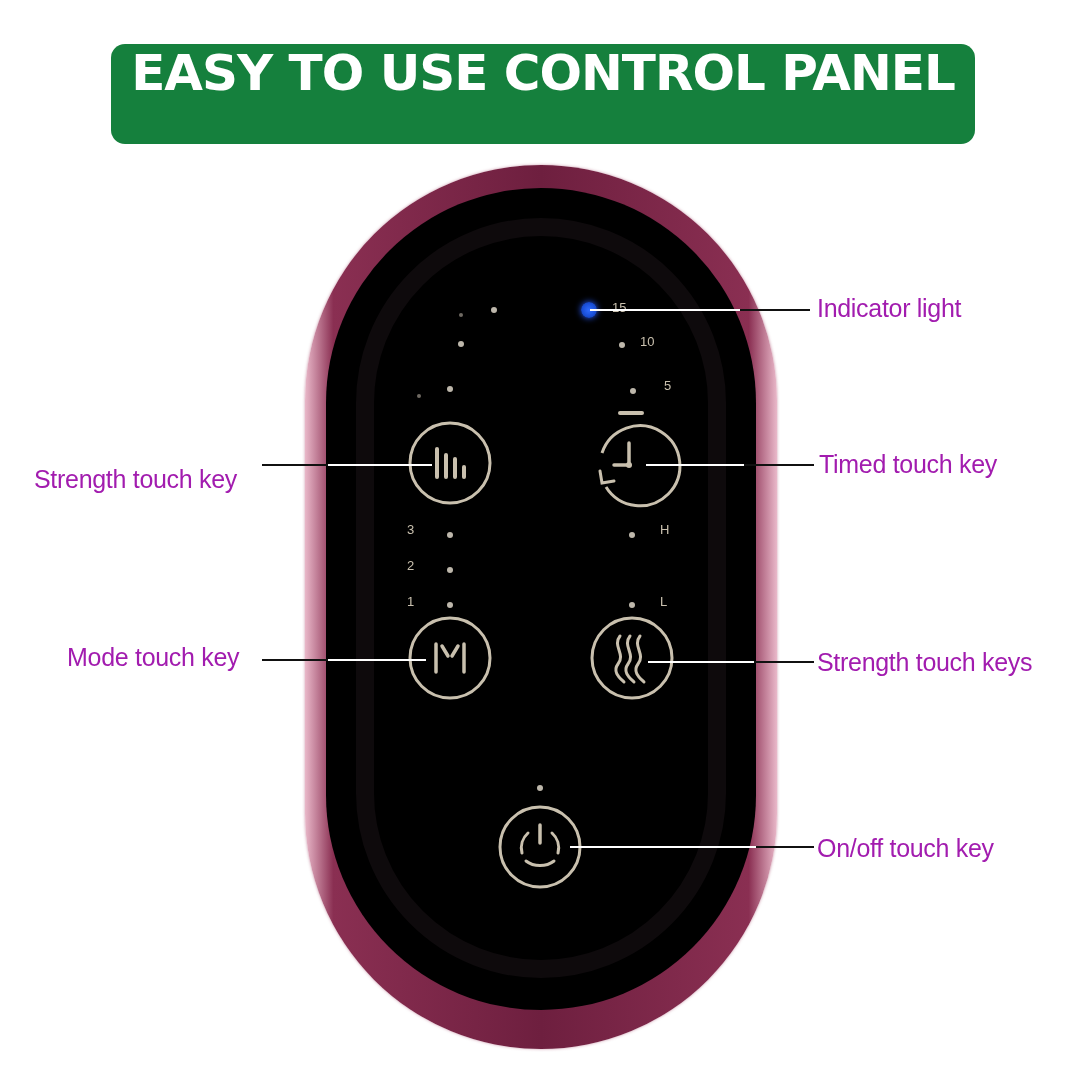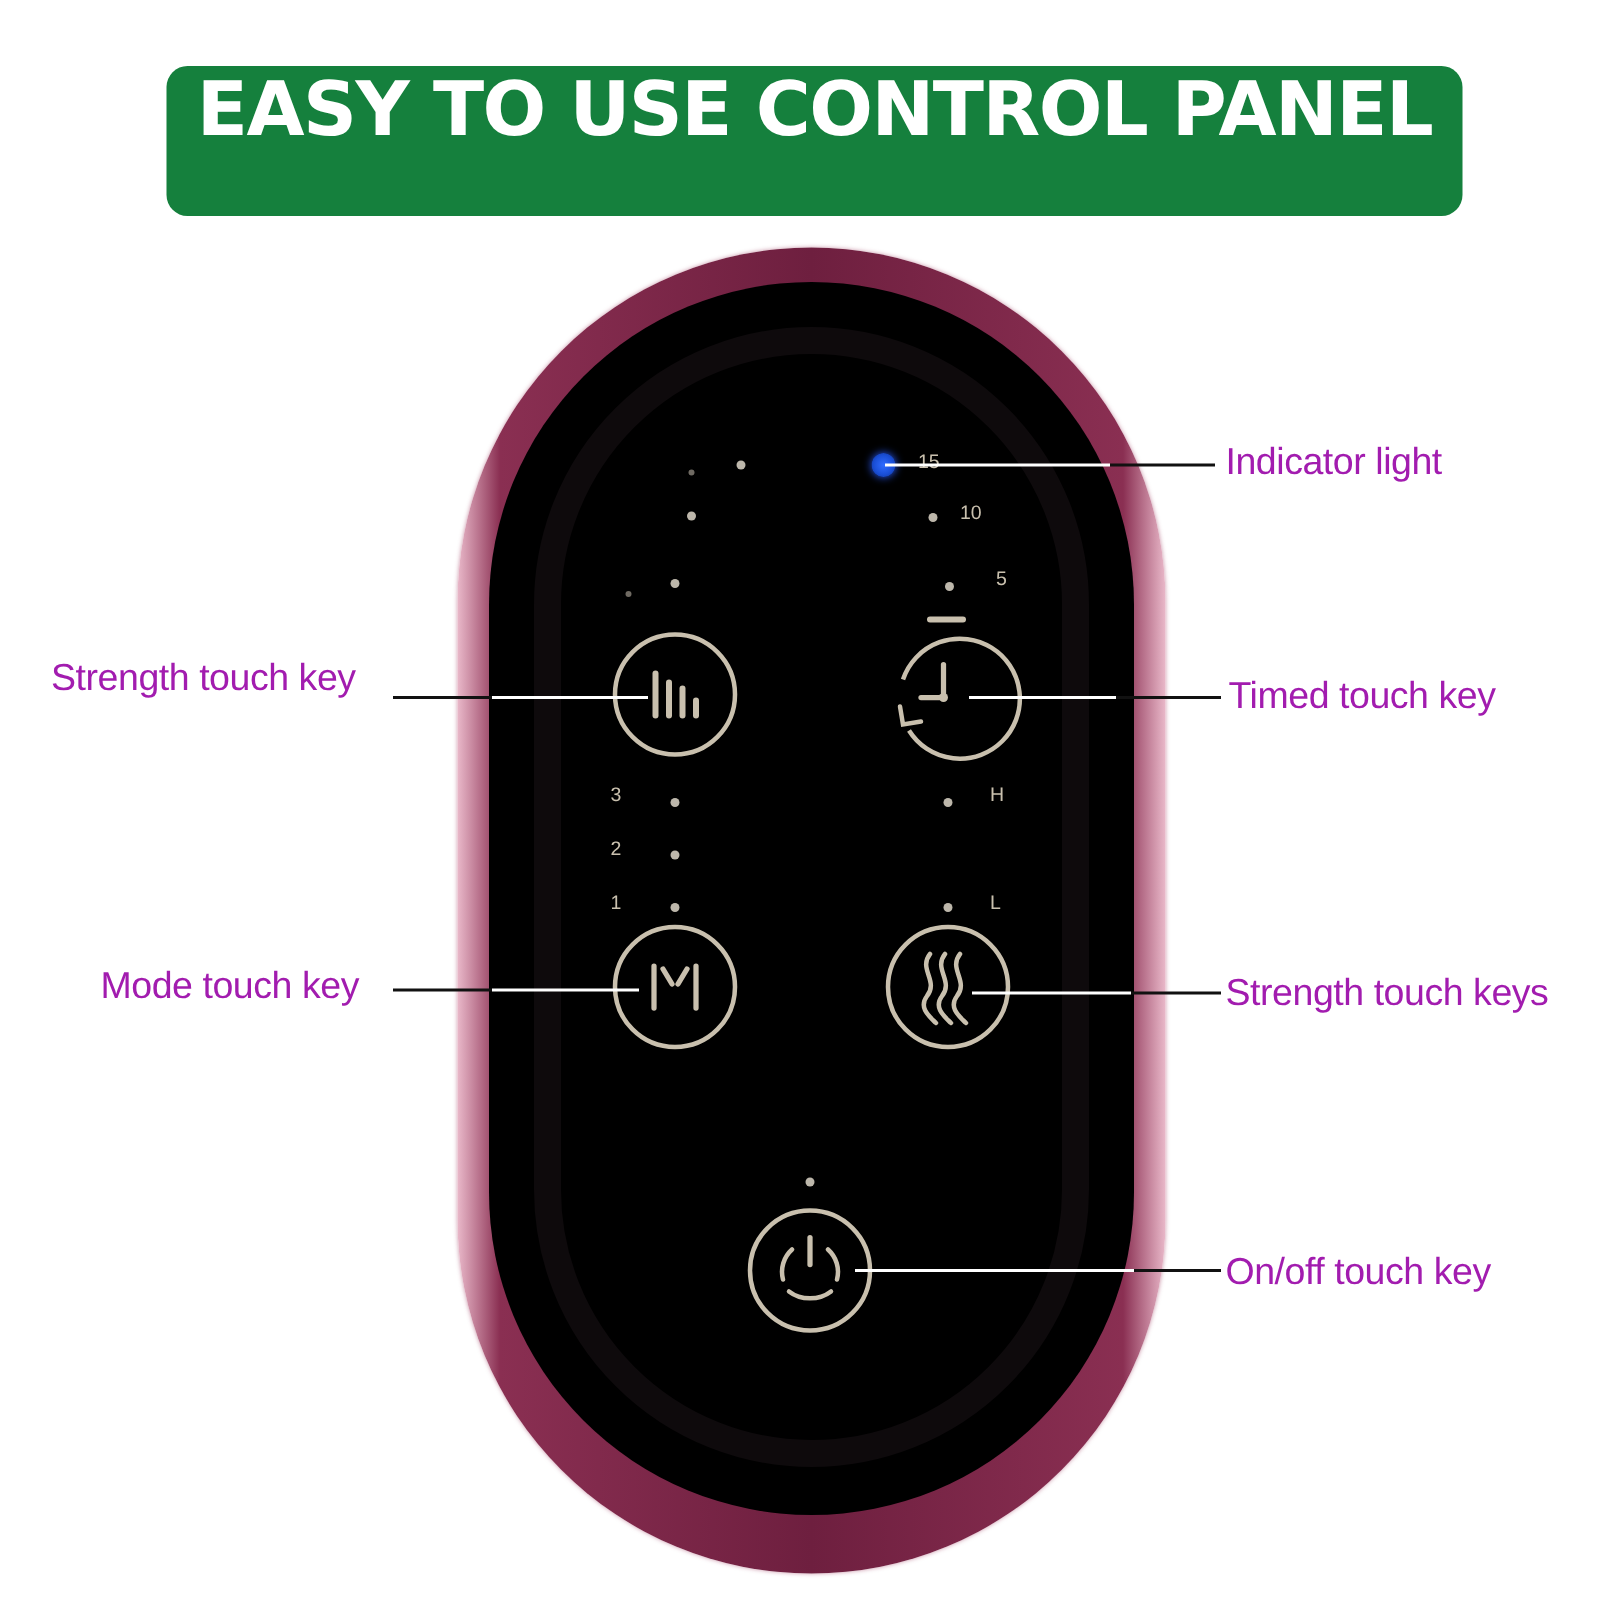--- a/index.html
+++ b/index.html
@@ -163,17 +163,17 @@
 <div class="leader black" style="left:262px;top:659px;width:66px;"></div>
 <div class="leader white" style="left:328px;top:659px;width:98px;"></div>
 
 <div class="leader white" style="left:648px;top:661px;width:106px;"></div>
 <div class="leader black" style="left:754px;top:661px;width:60px;"></div>
 
 <div class="leader white" style="left:570px;top:846px;width:186px;"></div>
 <div class="leader black" style="left:756px;top:846px;width:58px;"></div>
 
 <span class="callout" style="left:817px;top:294px;">Indicator light</span>
-<span class="callout" style="left:34px;top:438px;">Strength touch key</span>
+<span class="callout" style="left:34px;top:465px;">Strength touch key</span>
 <span class="callout" style="left:819px;top:450px;">Timed touch key</span>
 <span class="callout" style="left:67px;top:643px;">Mode touch key</span>
 <span class="callout" style="left:817px;top:648px;">Strength touch keys</span>
 <span class="callout" style="left:817px;top:834px;text-align:right;">On/off touch key</span>
 
 </body></html>

